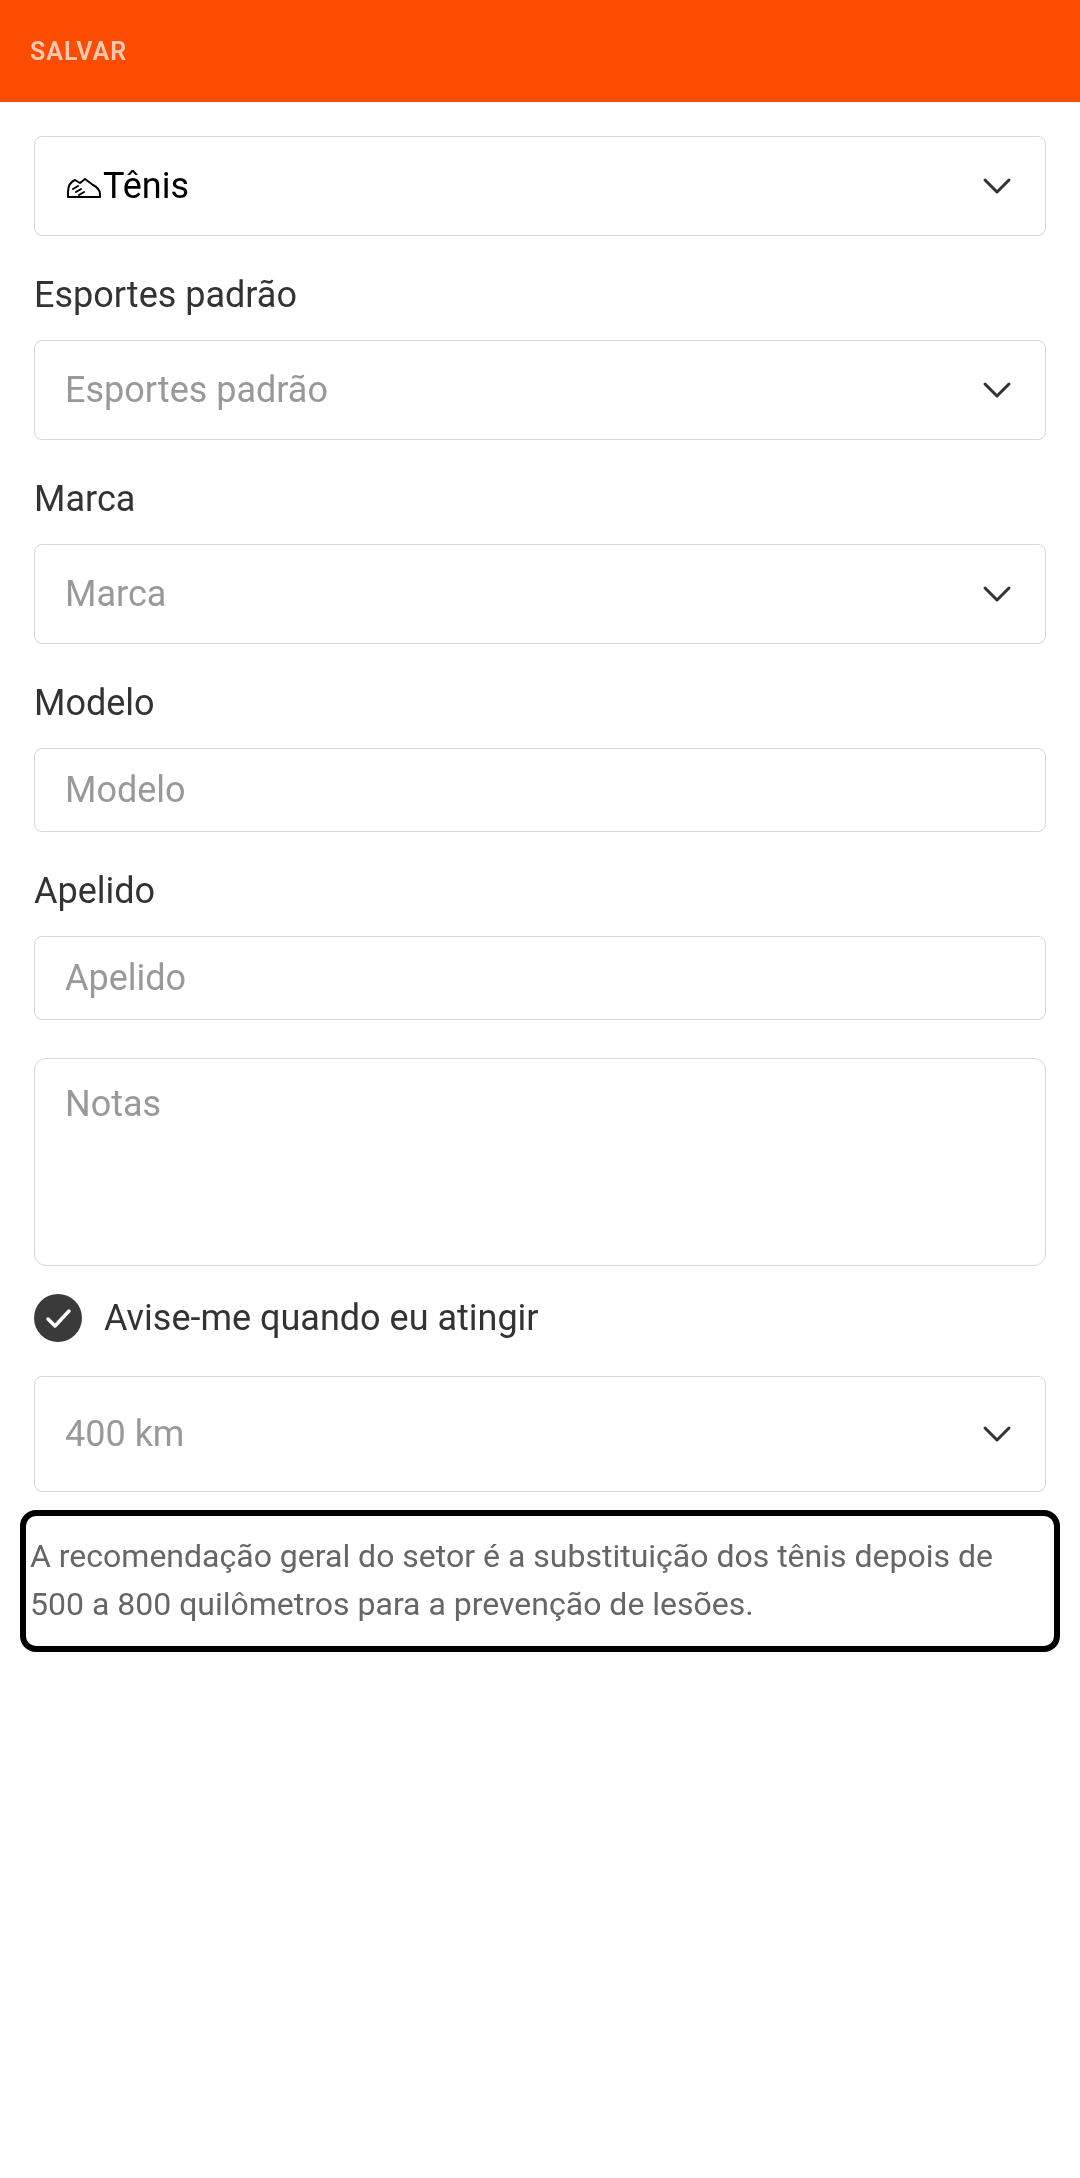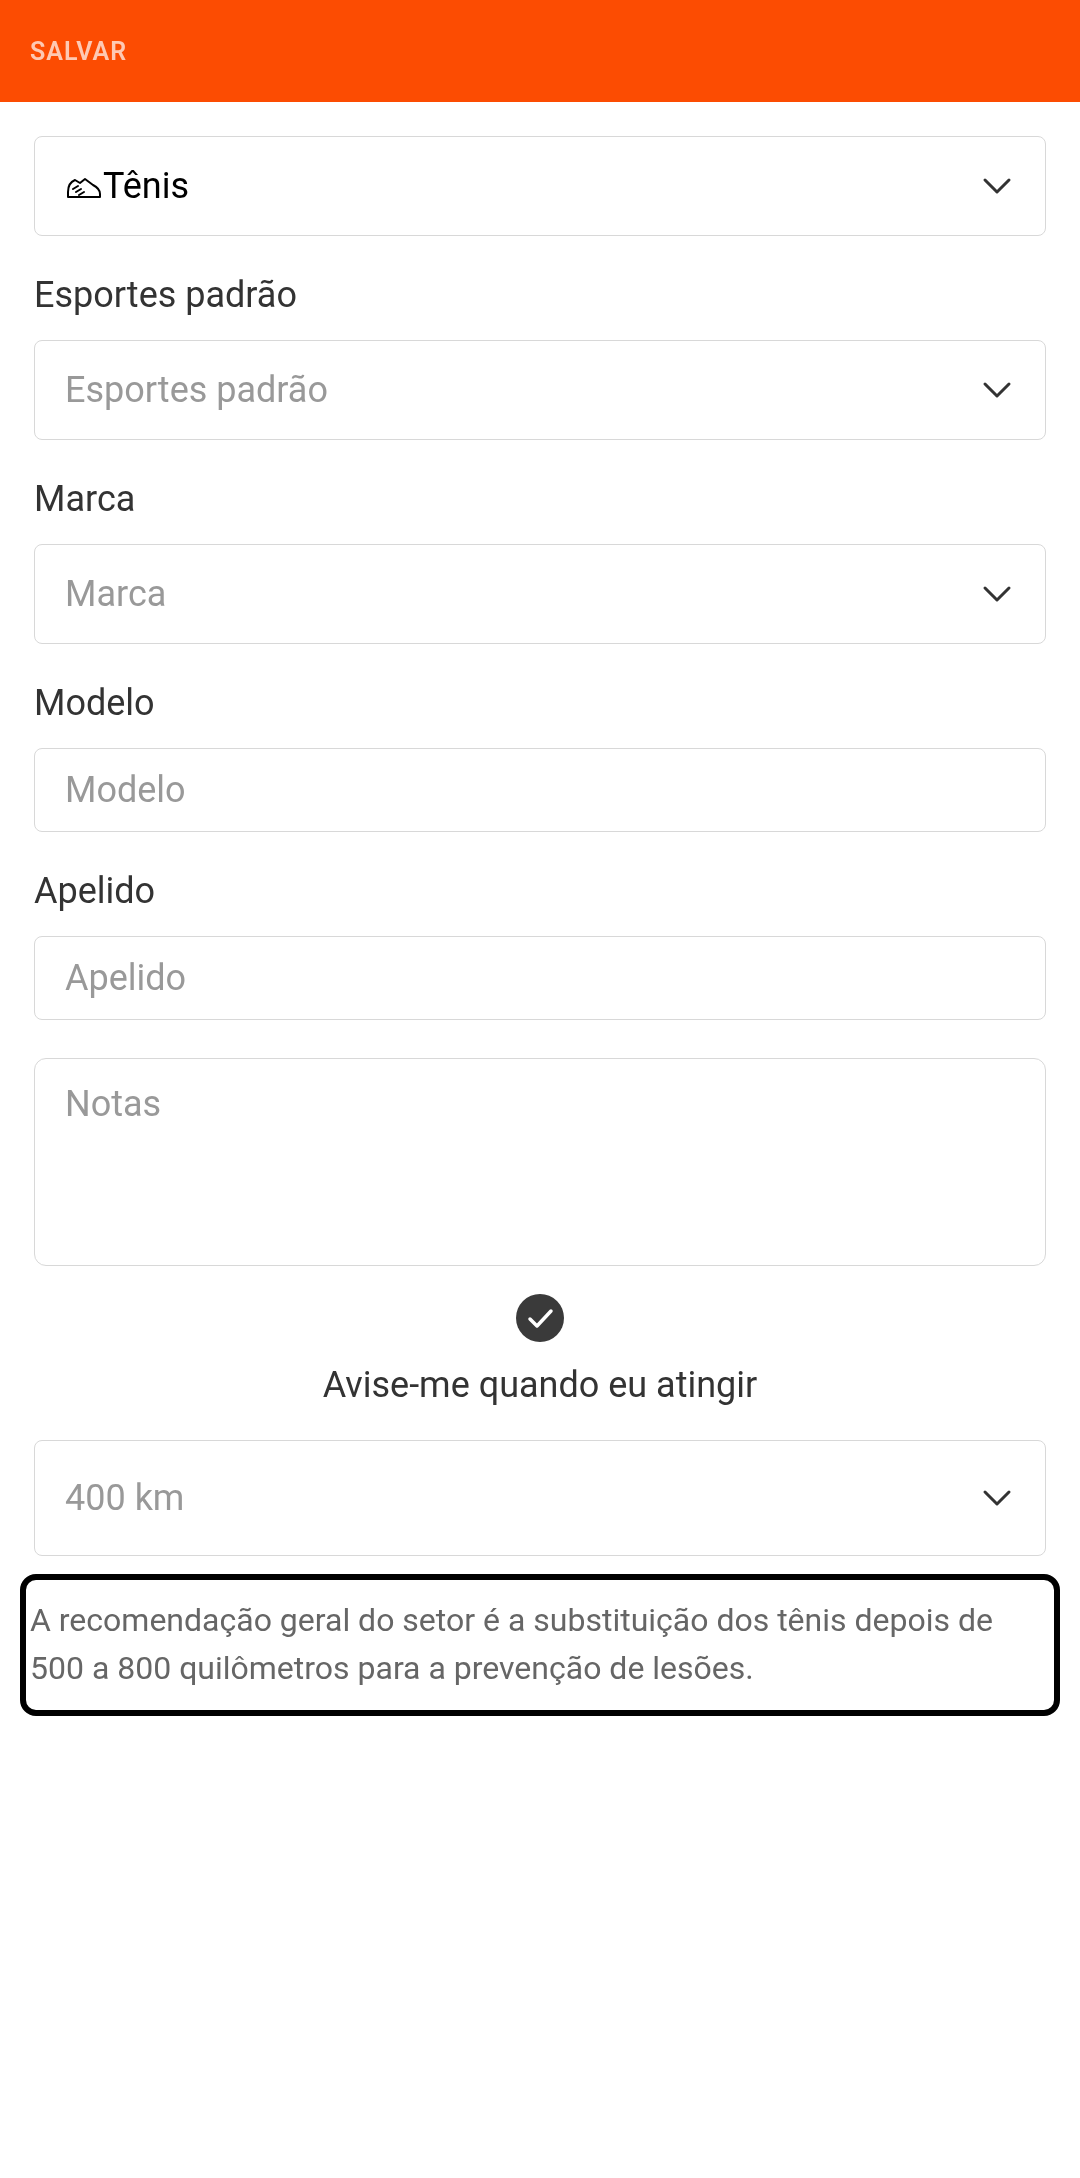--- a/index.html
+++ b/index.html
@@ -115,21 +115,20 @@
     }
     .textarea-placeholder {
       font-size: 36px;
       color: #999999;
     }
     .checkbox-row {
       display: flex;
       align-items: center;
       gap: 22px;
       margin-bottom: 34px;
-      flex-direction: column;
     }
     .checkbox {
       width: 48px;
       height: 48px;
       border-radius: 50%;
       background: #3a3a3a;
       display: flex;
       align-items: center;
       justify-content: center;
     }

